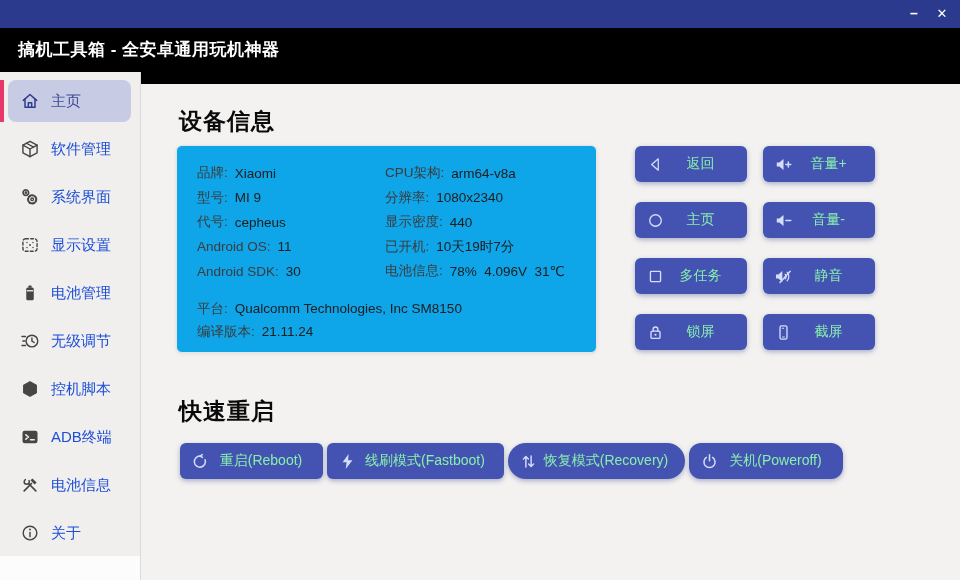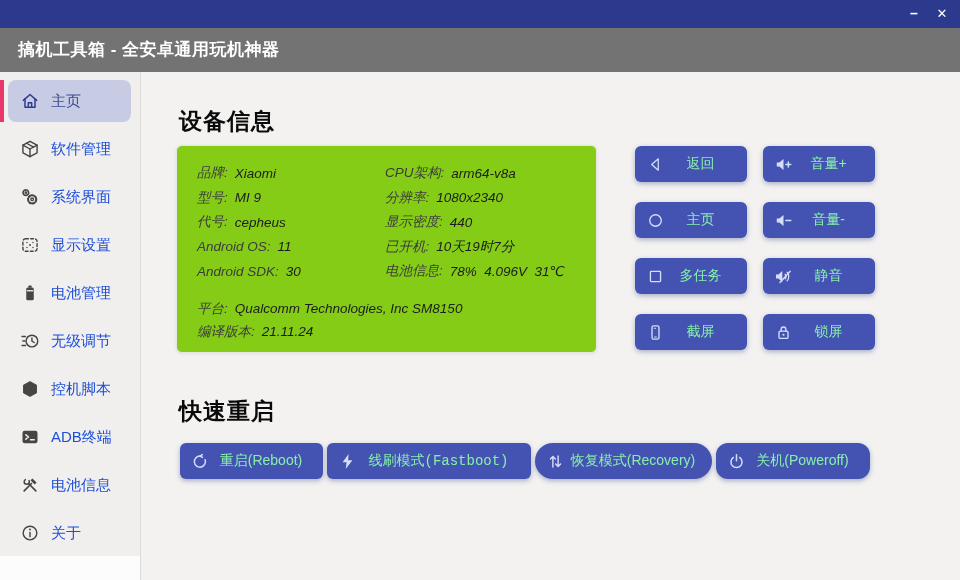--- a/index.html
+++ b/index.html
@@ -5,21 +5,21 @@
   * { margin:0; padding:0; box-sizing:border-box; }
   html,body { width:960px; height:580px; overflow:hidden; }
   body { font-family:"Liberation Sans","DejaVu Sans",sans-serif; background:#f3f2f1; position:relative; }
 
   
   .titlebar-top { position:absolute; top:0; left:0; width:960px; height:28px; background:#2b3a8d; }
   .win-btn { position:absolute; top:0; height:28px; width:24px; line-height:27px; text-align:center;
              color:#fff; cursor:pointer; font-size:14px; }
   .win-min { right:34px; font-weight:bold; }
   .win-close { right:6px; font-size:13px; font-weight:bold; }
-  .titlebar { position:absolute; top:28px; left:0; width:960px; height:44px; background:#737373; }
+  .titlebar { position:absolute; top:28px; left:0; width:960px; height:56px; background:#000000; }
   .titlebar .app-title { color:#ffffff; font-size:17px; font-weight:bold; line-height:44px; padding-left:18px;
                          letter-spacing:0.5px; }
 
   
   .app-body { position:absolute; top:72px; left:0; width:960px; height:508px; }
 
   
   .sidebar { position:absolute; left:0; top:0; width:141px; height:508px; background:#f0efee;
              border-right:1px solid #dcdbda; padding-top:8px; }
   .sidebar-footer { position:absolute; left:0; bottom:0; width:140px; height:24px; background:#fcfcfc; }
@@ -32,42 +32,42 @@
   .accent-bar { position:absolute; left:-8px; top:0; width:4px; height:42px; background:#e8376c; }
 
   
   .main { position:absolute; left:141px; top:0; width:819px; height:508px; }
   .sec-heading { position:absolute; font-size:23px; font-weight:800; color:#0a0a0a; letter-spacing:1px; }
   .h-device { left:38px; top:34px; }
   .h-keys   { left:490px; top:34px; }
   .h-reboot { left:38px; top:324px; }
 
   
-  .card { position:absolute; left:35px; top:73px; width:421px; height:208px; background:#84cc16;
+  .card { position:absolute; left:35px; top:73px; width:421px; height:208px; background:#0ea5e9;
           border:1px solid #e7e5e3; border-radius:6px; box-shadow:0 1px 4px rgba(0,0,0,0.07);
-          padding:15px 20px;font-style:italic; }
+          padding:15px 20px; }
   .info-cols { display:flex; }
   .col-left { width:188px; }
   .col-right { flex:1; }
   .field { display:flex; gap:7px; height:24.5px; align-items:center; font-size:13.5px; }
   .fl { color:#3c3c3c; }
   .fv { color:#1d1d1d; white-space:pre; }
   .field-wide { margin-top:14px; height:22px; }
 
   
   .btn { background:#4453b1; border:none; border-radius:6px; color:#86efac;
          display:flex; align-items:center; padding:0 11px;
          box-shadow:0 2px 5px rgba(40,50,120,0.35); cursor:pointer;
          font-family:"Liberation Sans","DejaVu Sans",sans-serif; font-size:14px; }
   .btn .icb { width:19px; height:19px; flex:0 0 19px; color:#d6ddfa; }
   .btn .lbl { flex:1; text-align:center; }
   .key-grid { position:absolute; left:494px; top:74px; display:grid;
               grid-template-columns:112px 112px; grid-auto-rows:36px; column-gap:16px; row-gap:20px; }
   .reboot-row { position:absolute; left:39px; top:371px; display:flex; gap:4px; height:36px; }
-  .rb1 { width:143px; } .rb2 { width:204px;font-family:Liberation Mono, monospace; } .rb3 { width:177px;border-radius:18px; } .rb4 { width:154px;border-radius:12px; }
+  .rb1 { width:143px; } .rb2 { width:177px; } .rb3 { width:177px;border-radius:18px; } .rb4 { width:154px;border-radius:12px; }
 
   svg { display:block; }
 </style>
 </head>
 <body>
 
 <div class="titlebar-top">
   <div class="win-btn win-min">–</div>
   <div class="win-btn win-close">✕</div>
 </div>
@@ -318,38 +318,38 @@
             <path d="M16.6 6.6 a8 8 0 0 1 0 10.8" stroke-width="1.6"></path>
             <path d="M20.5 5.5 L7.5 19.5" stroke-width="1.8"></path>
           </svg>
         </span>
         <span class="lbl">静音</span>
       </button>
 
       <button class="btn">
         <span class="icb">
           <svg viewBox="0 0 24 24" fill="none" stroke="currentColor" stroke-width="1.7" stroke-linecap="round">
+            <rect x="6.3" y="10.3" width="11.4" height="9.2" rx="1.6"></rect>
+            <path d="M9 10.3 V8.1 a3 3 0 0 1 6 0 V10.3"></path>
+            <circle cx="12" cy="14.9" r="1.35" fill="currentColor" stroke="none"></circle>
+          </svg>
+        </span>
+        <span class="lbl">锁屏</span>
+      </button>
+
+      <button class="btn">
+        <span class="icb">
+          <svg viewBox="0 0 24 24" fill="none" stroke="currentColor" stroke-width="1.7" stroke-linecap="round">
             <rect x="7.6" y="3.6" width="8.8" height="16.8" rx="2"></rect>
             <path d="M10.4 6.6 h1.8" stroke-width="1.3"></path>
             <path d="M10.8 17.6 h2.4" stroke-width="1.3"></path>
           </svg>
         </span>
         <span class="lbl">截屏</span>
       </button>
-
-      <button class="btn">
-        <span class="icb">
-          <svg viewBox="0 0 24 24" fill="none" stroke="currentColor" stroke-width="1.7" stroke-linecap="round">
-            <rect x="6.3" y="10.3" width="11.4" height="9.2" rx="1.6"></rect>
-            <path d="M9 10.3 V8.1 a3 3 0 0 1 6 0 V10.3"></path>
-            <circle cx="12" cy="14.9" r="1.35" fill="currentColor" stroke="none"></circle>
-          </svg>
-        </span>
-        <span class="lbl">锁屏</span>
-      </button>
     </div>
 
     <h2 class="sec-heading h-reboot">快速重启</h2>
 
     <div class="reboot-row">
 
       <button class="btn rb1">
         <span class="icb">
           <svg viewBox="0 0 24 24" fill="none" stroke="currentColor" stroke-width="1.9" stroke-linecap="round">
             <path d="M11.2 5.1 a7 7 0 1 0 6.6 4.6"></path>

